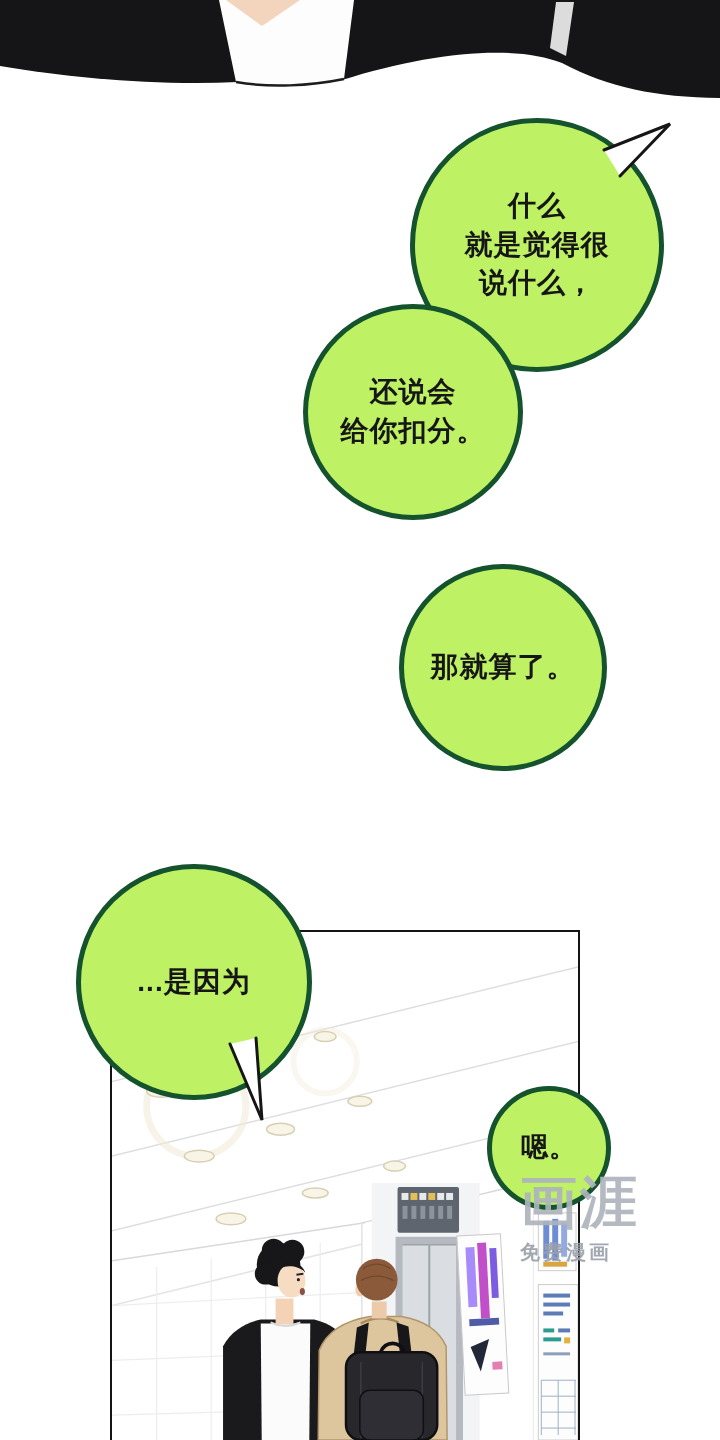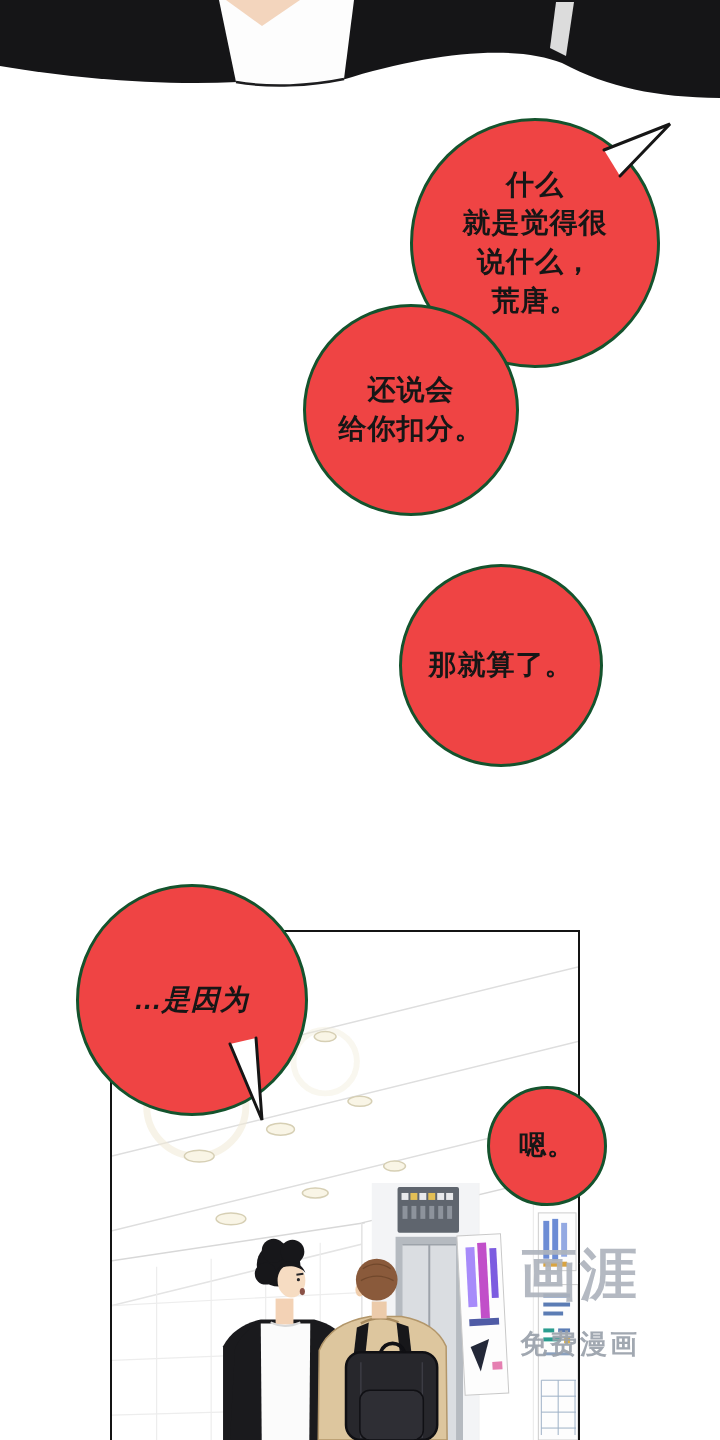--- a/index.html
+++ b/index.html
@@ -3,67 +3,66 @@
 <meta charset="utf-8">
 <style>
   html,body{margin:0;padding:0;}
   .page{
     position:relative;width:720px;height:1440px;background:#ffffff;
     overflow:hidden;font-family:"Liberation Sans",sans-serif;
   }
   .abs{position:absolute;}
   
   .bubble{
-    position:absolute;background:#ef4444;border:3px solid #14532d;border-radius:50%;
+    position:absolute;background:#bef264;border:5px solid #14532d;border-radius:50%;
     display:flex;align-items:center;justify-content:center;z-index:5;
   }
   .bubble .txt{
     text-align:center;font-weight:700;font-size:28px;line-height:1.38;
     color:#161616;letter-spacing:1px;
   }
   .b1{left:410px;top:118px;width:244px;height:244px;}
   .b2{left:303px;top:304px;width:210px;height:206px;}
   .b3{left:399px;top:564px;width:198px;height:197px;}
-  .b4{left:76px;top:884px;width:226px;height:226px;z-index:7;font-style:italic;}
+  .b4{left:76px;top:864px;width:226px;height:226px;z-index:7;}
   .b5{left:487px;top:1086px;width:114px;height:114px;z-index:7;}
   .b5 .txt{font-size:27px;}
   .tail{position:absolute;pointer-events:none;z-index:6;}
   .tail4{z-index:8;}
   
   .panel{
     position:absolute;left:110px;top:930px;width:470px;height:510px;
     border:2.5px solid #141414;border-bottom:none;background:#fff;
     box-sizing:border-box;overflow:hidden;z-index:2;
   }
   .panel svg{display:block;width:100%;height:100%;}
   
-  .watermark{position:absolute;left:520px;top:1244px;z-index:9;opacity:0.92;}
+  .watermark{position:absolute;left:520px;top:1172px;z-index:9;opacity:0.92;}
   .wm-logo{font-size:57px;font-weight:700;letter-spacing:3px;line-height:1.08;color:#aeb4bd;}
-  .wm-caption{font-size:27px;font-weight:700;letter-spacing:3px;margin-top:20px;color:#9aa1ab;}
+  .wm-caption{font-size:20px;font-weight:700;letter-spacing:3px;margin-top:5px;color:#9aa1ab;}
 </style>
 </head>
 <body>
 
 <div class="page">
 
   <svg class="abs" style="left:0;top:0;" width="720" height="100" viewBox="0 0 720 100">
     <path d="M0,0 L222,0 L238,82 C160,86 70,78 0,66 Z" fill="#151517"></path>
     <path d="M352,0 L720,0 L720,98 C655,97 610,88 562,63 C515,44 430,52 342,80 Z" fill="#151517"></path>
     <path d="M219,0 L354,0 L344,79 C300,88 260,88 236,82 Z" fill="#fdfdfd"></path>
     <path d="M236,82 C270,88 310,86 344,79" stroke="#1d1d1f" stroke-width="2.5" fill="none"></path>
     <path d="M226,0 L300,0 L262,26 Z" fill="#f3d5bd"></path>
     <path d="M556,2 L574,2 L566,56 L550,48 Z" fill="#ffffff" opacity="0.85"></path>
   </svg>
 
   <div class="bubble b1">
     <div class="txt">
       <div>什么</div>
       <div>就是觉得很</div>
       <div>说什么，</div>
-      <div>荒唐。</div>
     </div>
   </div>
   <svg class="tail" style="left:560px;top:108px;" width="130" height="90" viewBox="0 0 130 90">
     <polygon points="44,42 110,16 60,68" fill="#ffffff"></polygon>
     <path d="M44,42 L110,16 L60,68" fill="none" stroke="#161616" stroke-width="3" stroke-linecap="round"></path>
   </svg>
 
   <div class="bubble b2">
     <div class="txt">
       <div>还说会</div>

